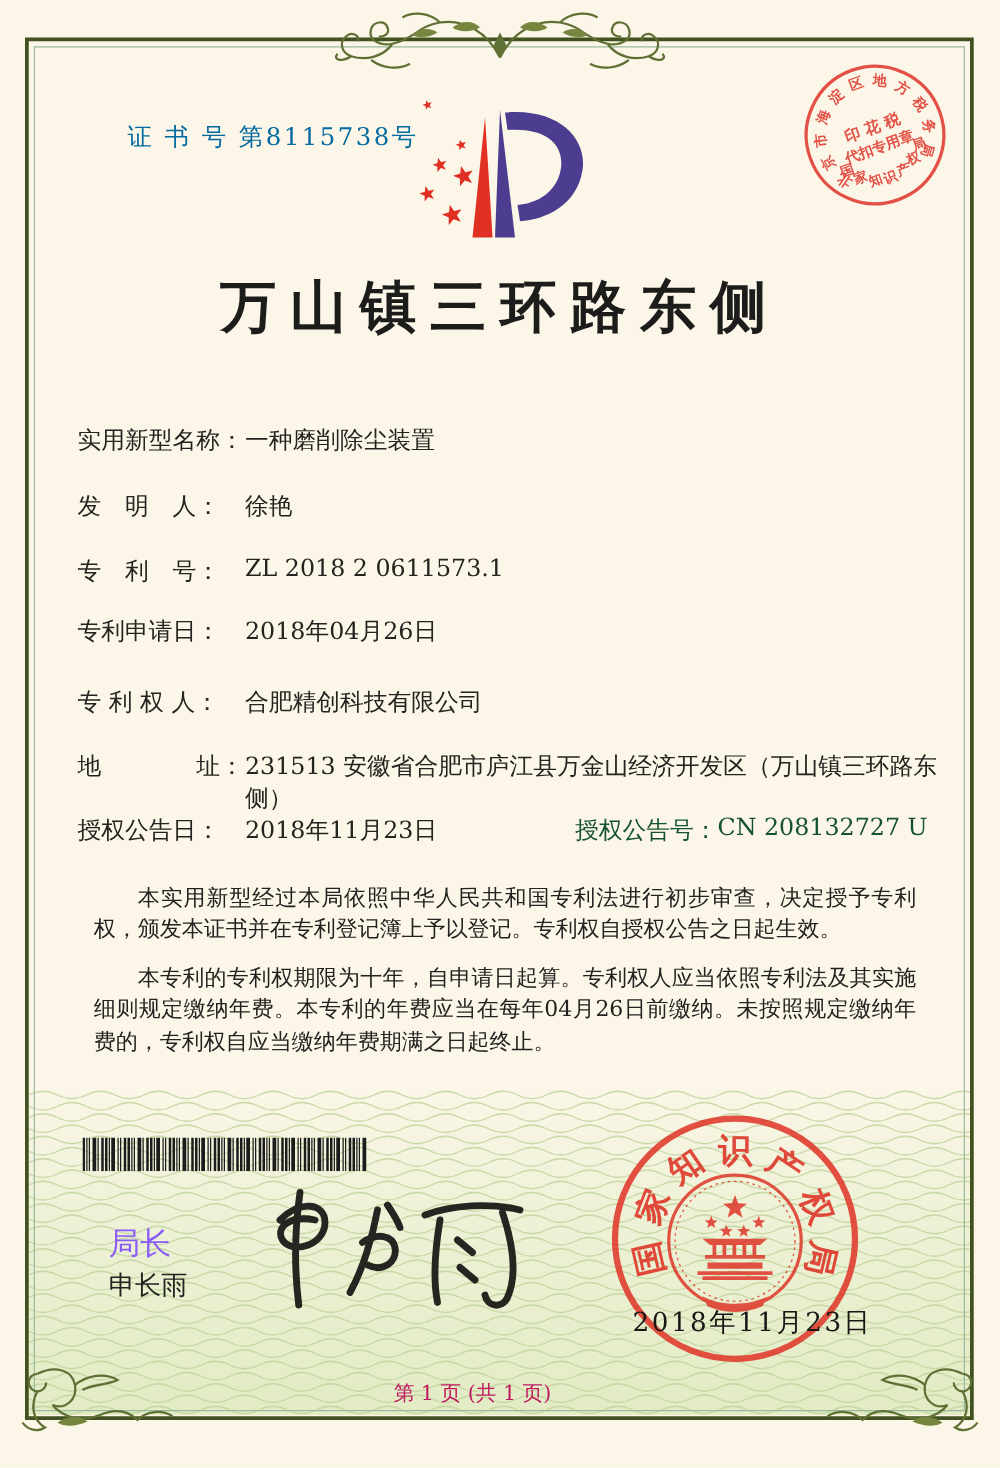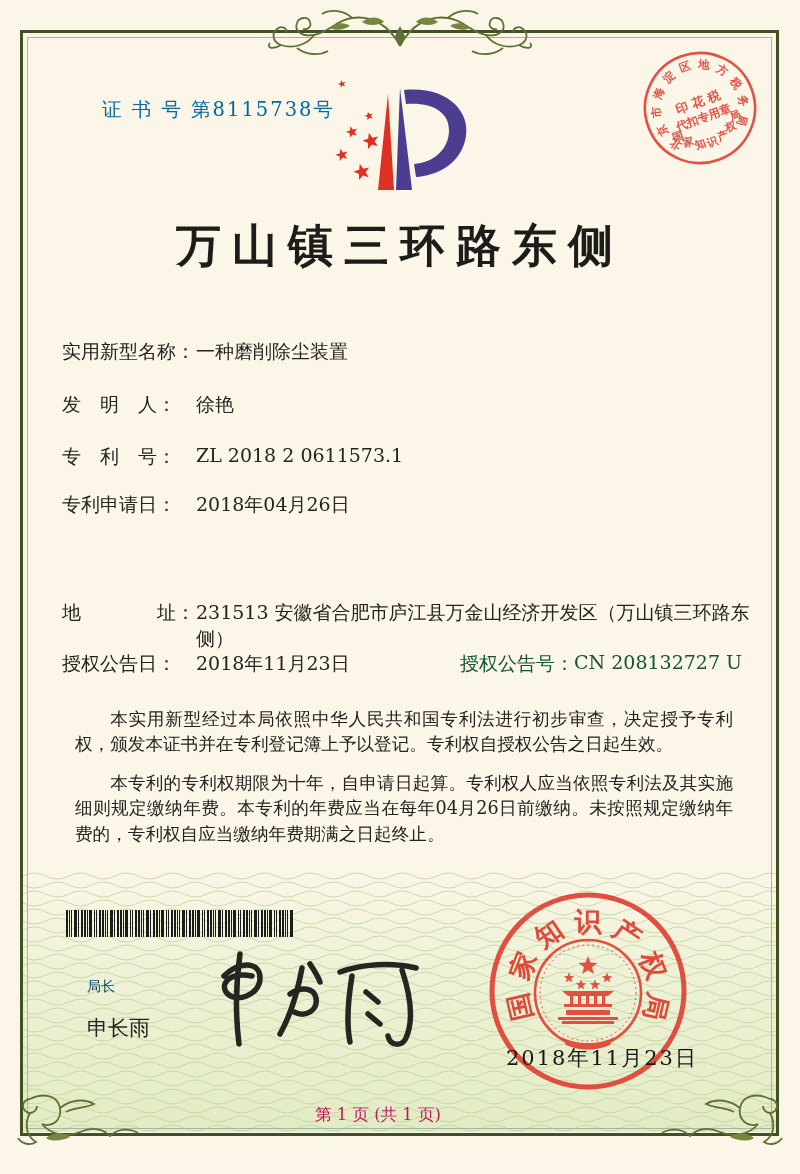--- a/index.html
+++ b/index.html
@@ -31,21 +31,21 @@
   .addr .val{width:560px;}
   .grant-no{position:absolute;left:460px;top:651px;display:flex;font-size:19px;color:#14532d;z-index:4;}
   .grant-no .lab{white-space:pre;}
 
   .body-text{position:absolute;left:62px;top:694px;width:684px;z-index:4;
              font-size:17.6px;line-height:25.4px;color:#222220;text-align:justify;}
   .body-text p{margin:13px;text-indent:2em;}
 
   .barcode{position:absolute;left:66px;top:910px;z-index:4;}
 
-  .director-title{position:absolute;left:87px;top:978px;font-size:14px;color:#0c4a6e;z-index:4;}
+  .director-title{position:absolute;left:87px;top:978px;font-size:25px;color:#8b5cf6;z-index:4;}
   .director-name{position:absolute;left:87px;top:1014px;font-size:21px;color:#23231f;z-index:4;}
   .signature{position:absolute;left:206px;top:942px;z-index:4;}
 
   .seal{position:absolute;left:470px;top:880px;z-index:5;opacity:.95;}
   .seal-date{position:absolute;left:506px;top:1044px;font-size:21px;letter-spacing:2px;
              color:#191716;z-index:6;}
 
   .footer{position:absolute;left:0;top:1104px;width:756px;text-align:center;
           font-size:16.5px;color:#be185d;z-index:4;}
 </style>
@@ -180,20 +180,24 @@
     <span class="lab">实用新型名称：</span>
     <span class="val">一种磨削除尘装置</span>
   </div>
   <div class="row" style="top:444px">
     <span class="lab">专　利　号：</span>
     <span class="val">ZL 2018 2 0611573.1</span>
   </div>
   <div class="row" style="top:492px">
     <span class="lab">专利申请日：</span>
     <span class="val">2018年04月26日</span>
+  </div>
+  <div class="row" style="top:549px">
+    <span class="lab">专 利 权 人：</span>
+    <span class="val">合肥精创科技有限公司</span>
   </div>
   <div class="row addr" style="top:600px">
     <span class="lab">地　　　　址：</span>
     <span class="val">231513 安徽省合肥市庐江县万金山经济开发区（万山镇三环路东侧）</span>
   </div>
   <div class="row" style="top:651px">
     <span class="lab">授权公告日：</span>
     <span class="val">2018年11月23日</span>
   </div>
   <div class="grant-no">

